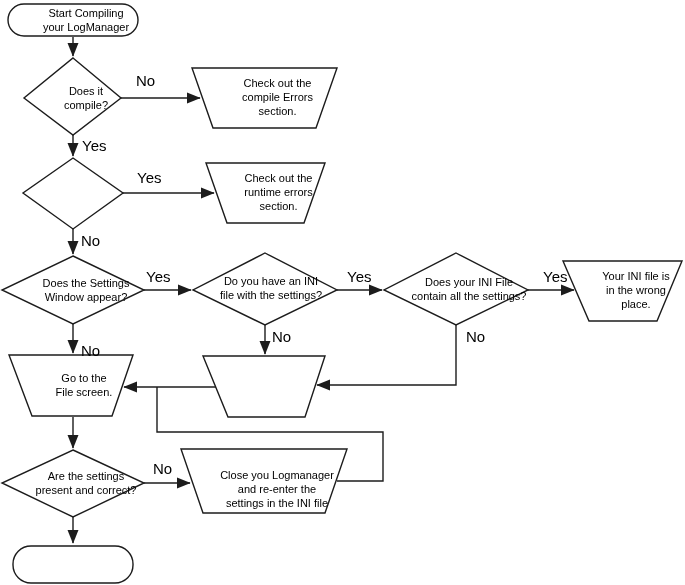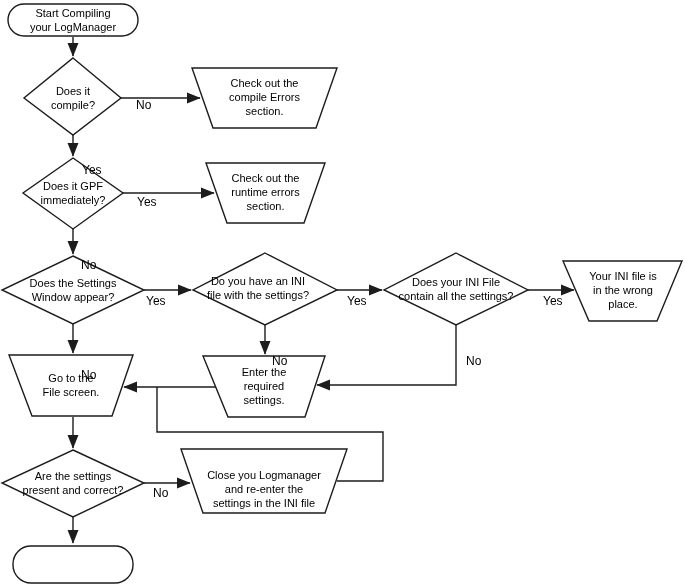--- a/index.html
+++ b/index.html
@@ -17,27 +17,27 @@
   .node {
     position: absolute;
     display: flex;
     align-items: center;
     justify-content: center;
     text-align: center;
     white-space: pre-line;
     font-size: 11px;
     line-height: 14px;
     color: #000000;
+    padding-left: 13px;
   }
   .elabel {
     position: absolute;
-    font-size: 12px;
+    font-size: 15px;
     line-height: 12px;
     color: #000000;
-    margin-top: 24px;
   }
 </style>
 </head>
 <body>
 
 <div class="canvas">
 
   <svg width="685" height="585" viewBox="0 0 685 585">
     <defs>
       <marker id="arrow" viewBox="0 0 10 8" refX="9.5" refY="4" markerWidth="10" markerHeight="8" orient="auto">
@@ -84,39 +84,34 @@
     </g>
   </svg>
 
   <div class="node" style="left:8px; top:4px; width:130px; height:32px;">Start Compiling
 your LogManager</div>
   <div class="node" style="left:23px; top:76px; width:100px; height:44px;">Does it
 compile?</div>
   <div class="node" style="left:197px; top:70px; width:135px; height:54px;">Check out the
 compile Errors
 section.</div>
-  <div class="node" style="left:18px; top:172px; width:110px; height:42px;">Does it GPF
-immediately?</div>
   <div class="node" style="left:211px; top:165px; width:109px; height:54px;">Check out the
 runtime errors
 section.</div>
   <div class="node" style="left:3px; top:269px; width:140px; height:42px;">Does the Settings
 Window appear?</div>
   <div class="node" style="left:183px; top:267px; width:150px; height:42px;">Do you have an INI
 file with the settings?</div>
   <div class="node" style="left:381px; top:268px; width:150px; height:42px;">Does your INI File
 contain all the settings?</div>
   <div class="node" style="left:568px; top:262px; width:110px; height:56px;">Your INI file is
 in the wrong
 place.</div>
   <div class="node" style="left:14px; top:358px; width:114px; height:54px;">Go to the
 File screen.</div>
-  <div class="node" style="left:208px; top:358px; width:112px; height:56px;">Enter the
-required
-settings.</div>
   <div class="node" style="left:3px; top:462px; width:140px; height:42px;">Are the settings
 present and correct?</div>
   <div class="node" style="left:186px; top:460px; width:156px; height:58px;">Close you Logmanager
 and re-enter the
 settings in the INI file</div>
 
   <div class="elabel" style="left:136px; top:75px;">No</div>
   <div class="elabel" style="left:82px; top:140px;">Yes</div>
   <div class="elabel" style="left:137px; top:172px;">Yes</div>
   <div class="elabel" style="left:81px; top:235px;">No</div>

